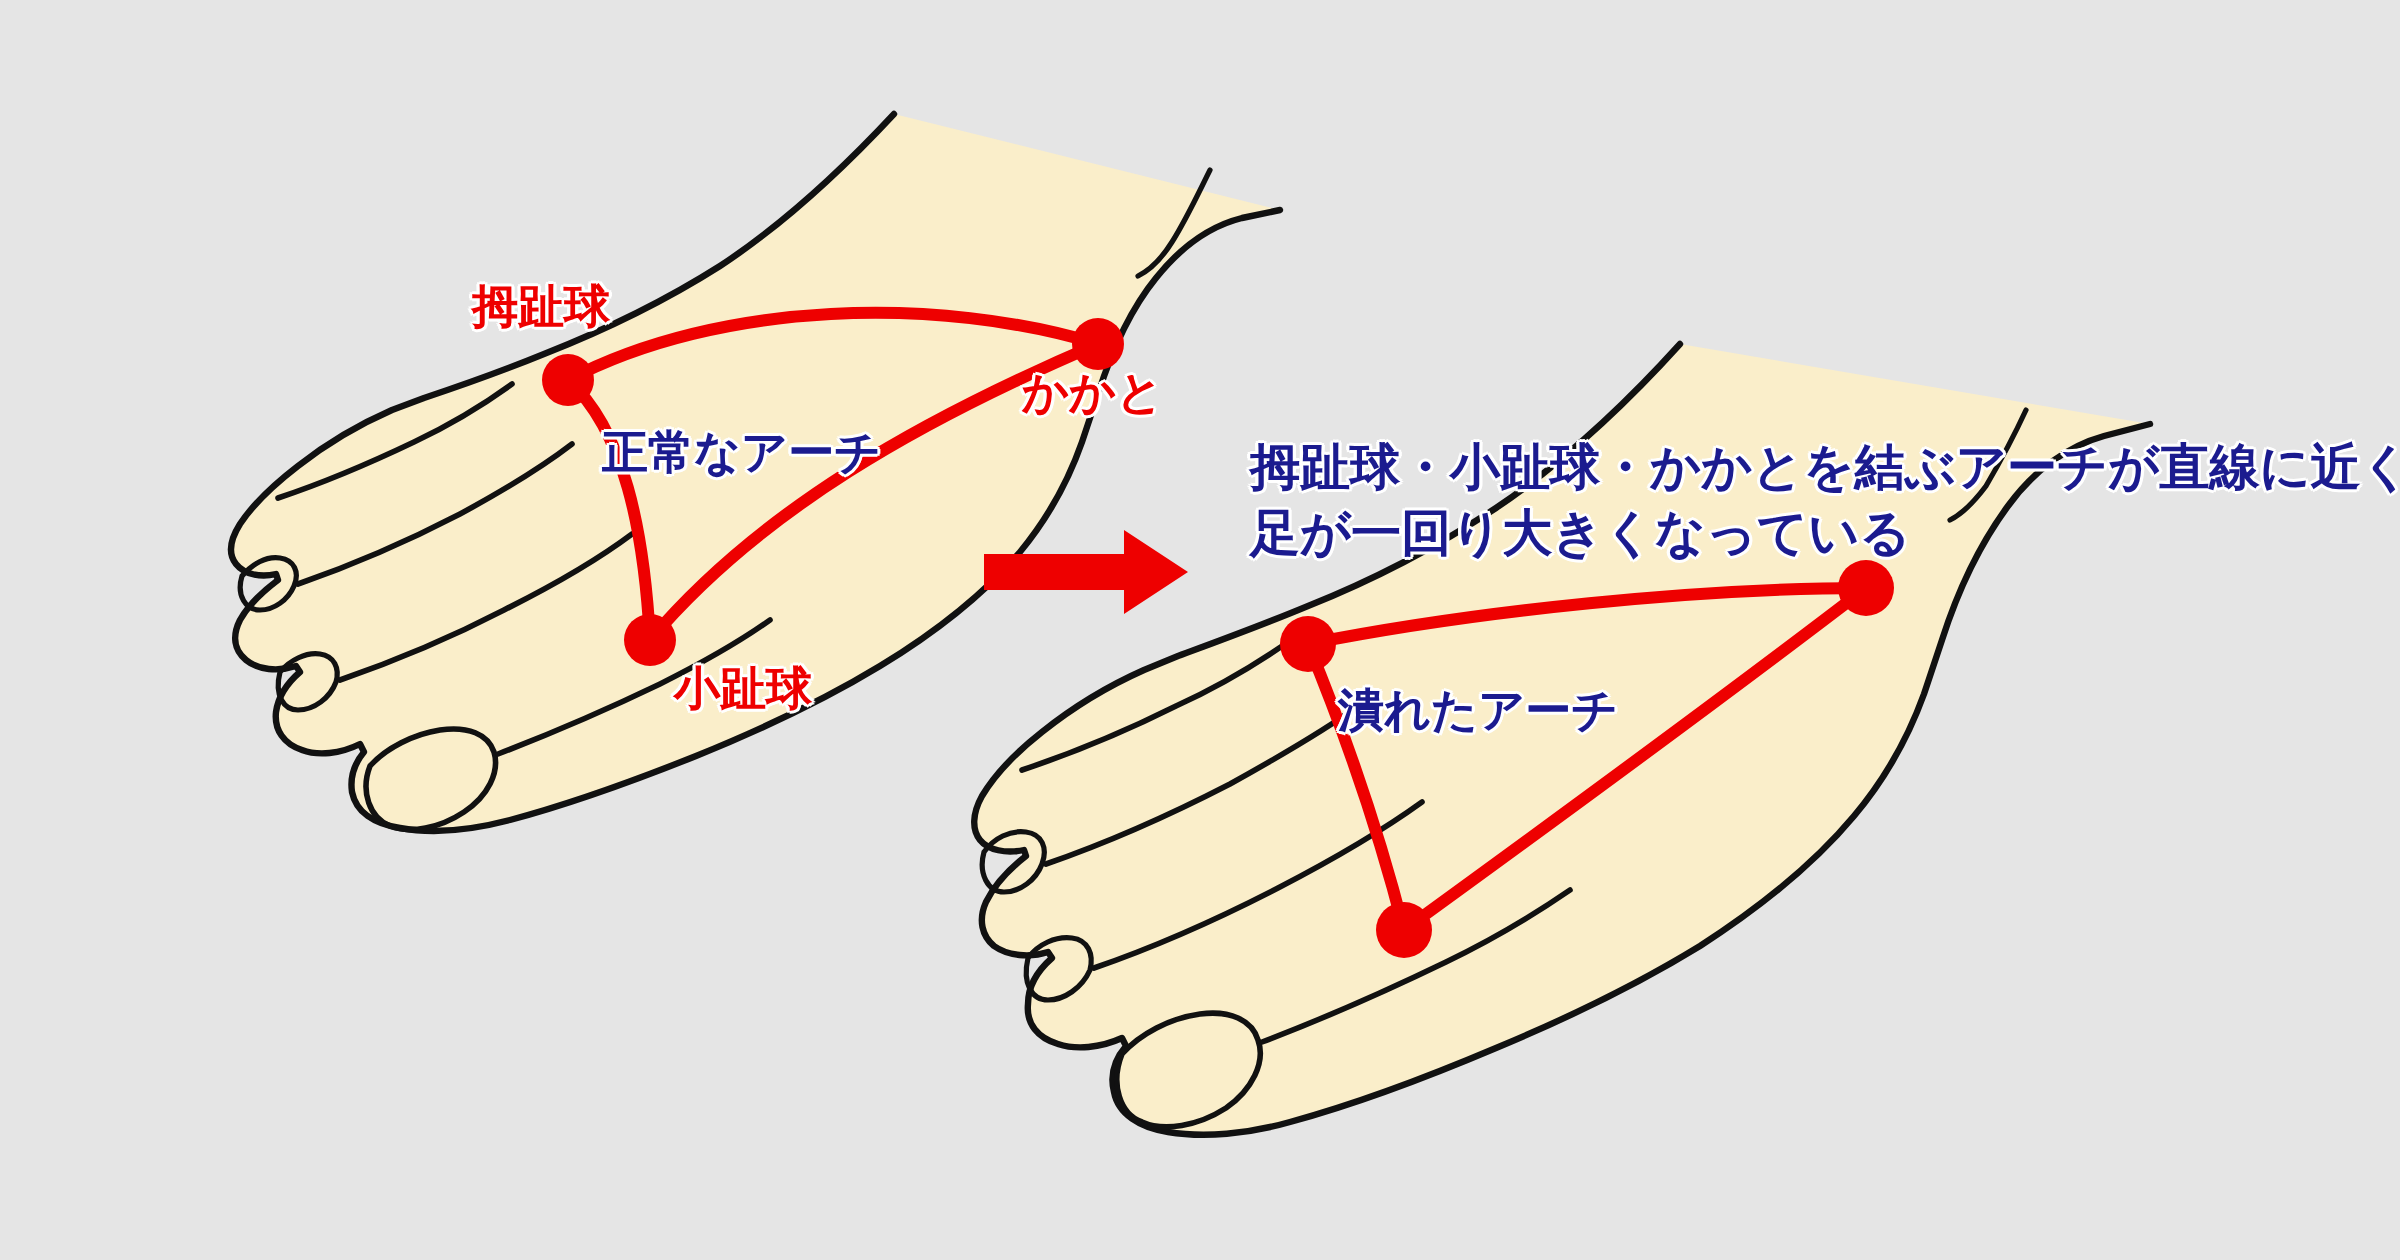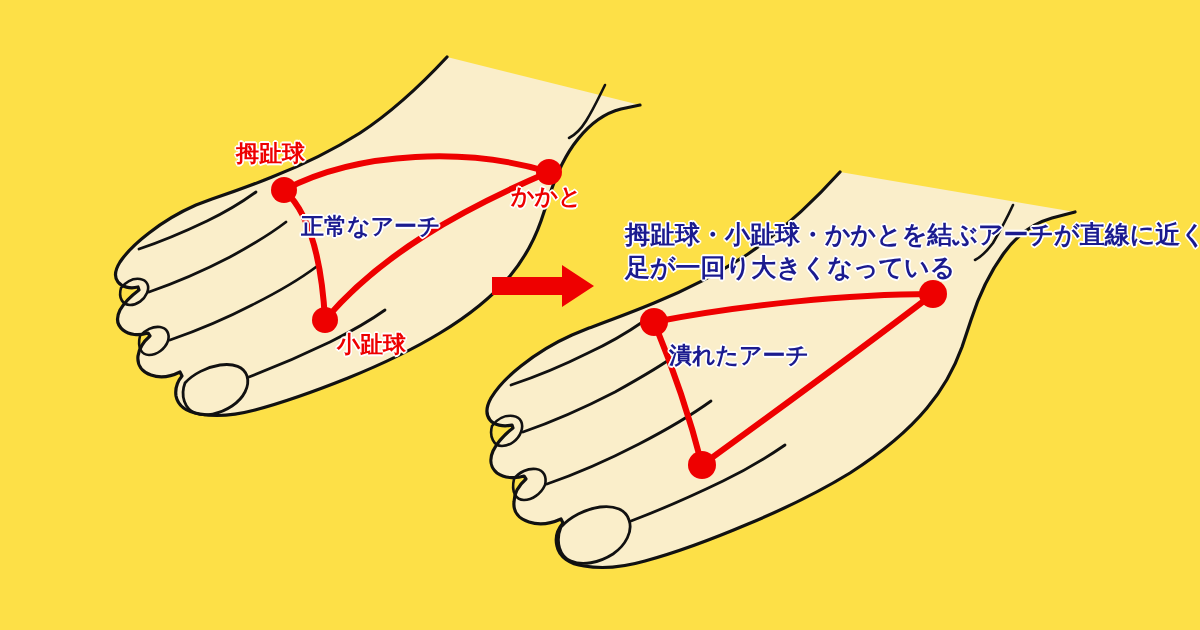--- a/index.html
+++ b/index.html
@@ -10,21 +10,21 @@
   body {
     width: 1200px;
     height: 630px;
     overflow: hidden;
     font-family: "Liberation Sans", "DejaVu Sans", sans-serif;
   }
   #stage {
     position: relative;
     width: 1200px;
     height: 630px;
-    background: #fde047;
+    background: #e5e5e5;
   }
   #art {
     position: absolute;
     left: 0;
     top: 0;
     width: 1200px;
     height: 630px;
   }
   .lbl {
     position: absolute;

